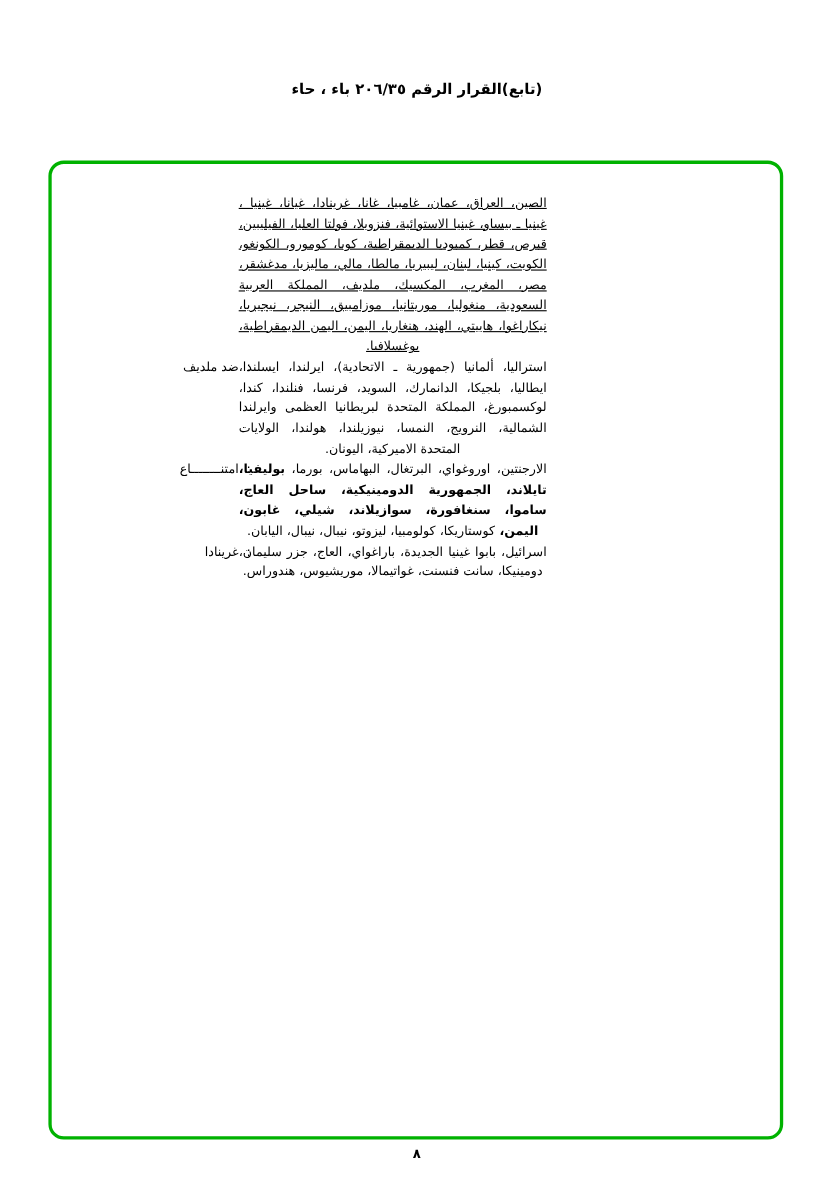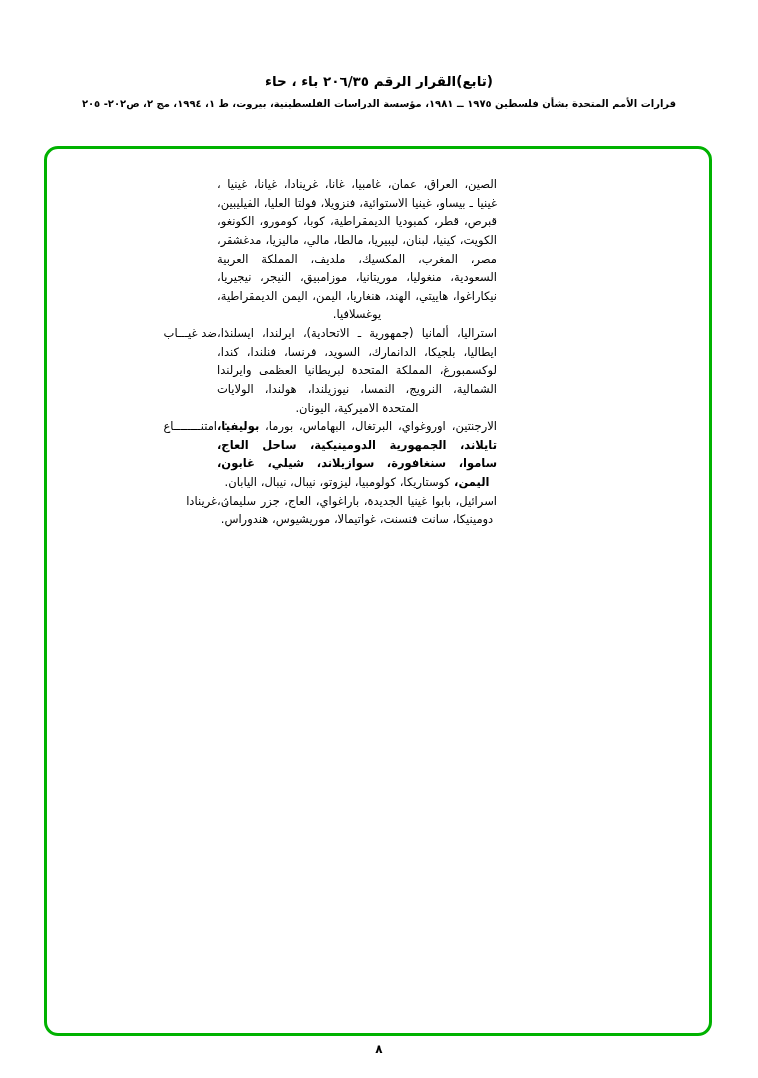--- a/index.html
+++ b/index.html
@@ -66,20 +66,21 @@
     text-align: justify;
     font-size: 11.5px;
     line-height: 1.62;
   }
 
   
   .para {
     margin: 0 0 0 0;
     text-align: justify;
     text-align-last: center;
+    text-decoration: underline;
   }
 
   
   .row {
     position: relative;
     display: block;
     margin-top: 0px;
   }
   .row-label {
     position: absolute;
@@ -121,31 +122,30 @@
     font-weight: bold;
   }
 </style>
 </head>
 <body>
 
 <div class="page">
 
   <div class="header">
     <div class="header-title">(تابع)القرار الرقم ٢٠٦/٣٥ باء ، حاء</div>
-    <div class="header-sub">قرارات الأمم المتحدة بشأن فلسطين ١٩٧٥ ــ ١٩٨١، مؤسسة الدراسات الفلسطينية، بيروت، ط ١، ١٩٩٤، مج ٢، ص٢٠٢- ٢٠٥</div>
   </div>
 
   <div class="frame" style="border-color: rgb(0, 178, 0);">
     <div class="content">
 
       <p class="para">الصين، العراق، عمان، غامبيا، غانا، غرينادا، غيانا، غينيا ، غينيا ـ بيساو، غينيا الاستوائية، فنزويلا، فولتا العليا، الفيليبين، قبرص، قطر، كمبوديا الديمقراطية، كوبا، كومورو، الكونغو، الكويت، كينيا، لبنان، ليبيريا، مالطا، مالي، ماليزيا، مدغشقر، مصر، المغرب، المكسيك، ملديف، المملكة العربية السعودية، منغوليا، موريتانيا، موزامبيق، النيجر، نيجيريا، نيكاراغوا، هاييتي، الهند، هنغاريا، اليمن، اليمن الديمقراطية، يوغسلافيا.</p>
 
       <div class="row">
         <span class="row-label">
-          <span class="lbl">ضد غيـــاب</span>
+          <span class="lbl">ضد ملديف</span>
         </span>
         <span class="row-colon">:</span>
         <span class="row-body">استراليا، ألمانيا (جمهورية ـ الاتحادية)، ايرلندا، ايسلندا، ايطاليا، بلجيكا، الدانمارك، السويد، فرنسا، فنلندا، كندا، لوكسمبورغ، المملكة المتحدة لبريطانيا العظمى وايرلندا الشمالية، النرويج، النمسا، نيوزيلندا، هولندا، الولايات المتحدة الاميركية، اليونان.</span>
       </div>
 
       <div class="row">
         <span class="row-label">
           <span class="lbl">امتنــــــــاع</span>
         </span>
         <span class="row-colon">:</span>

